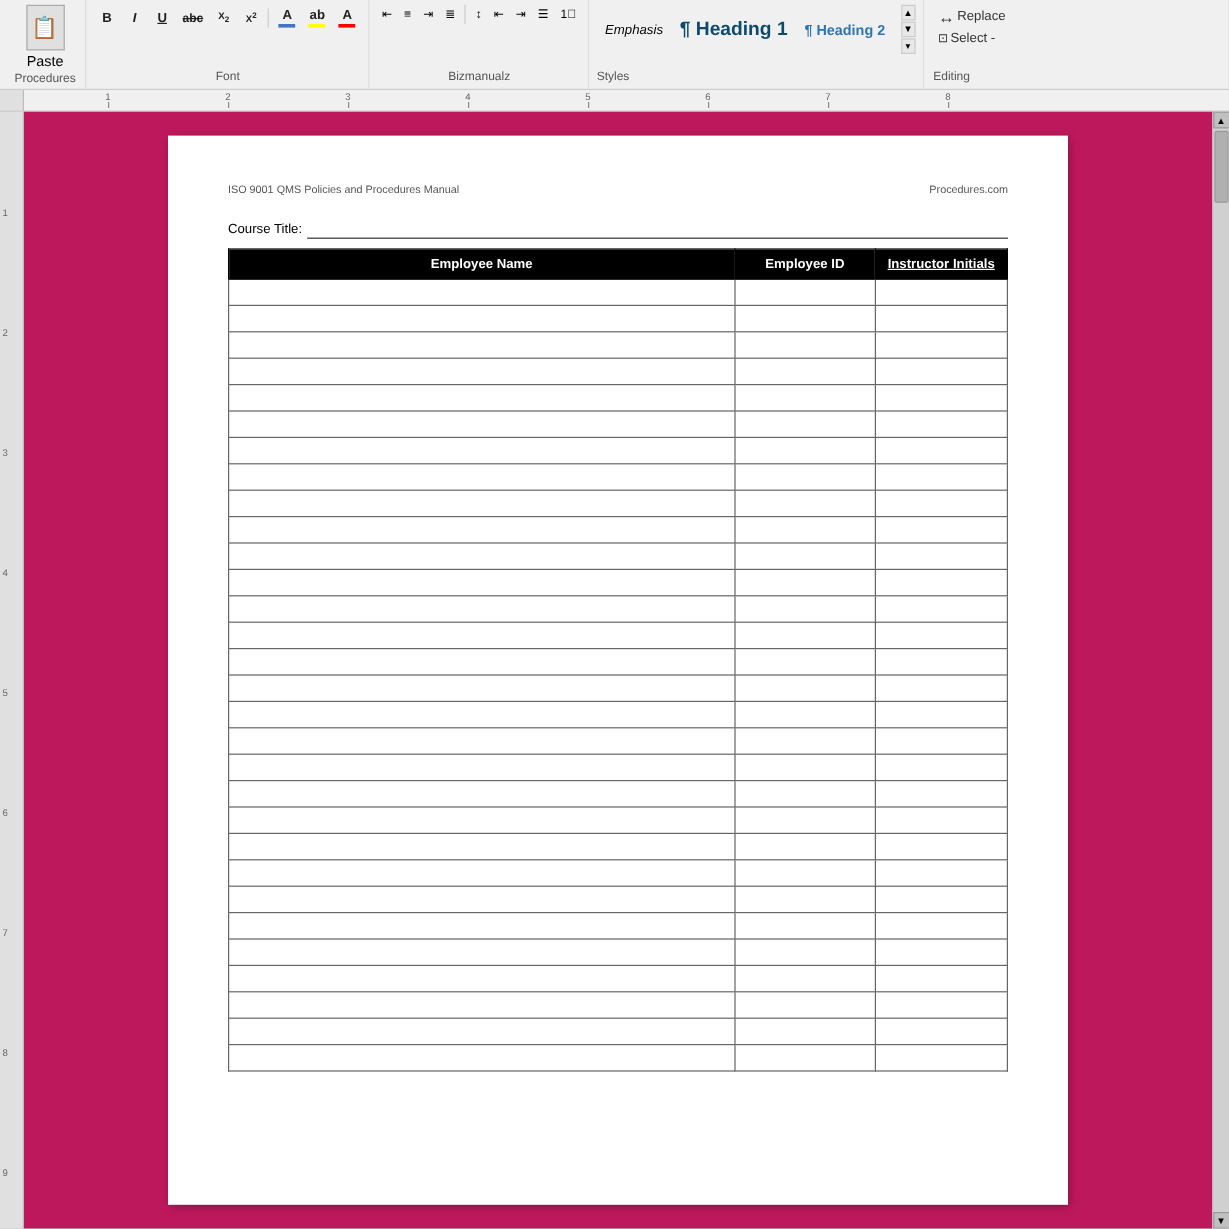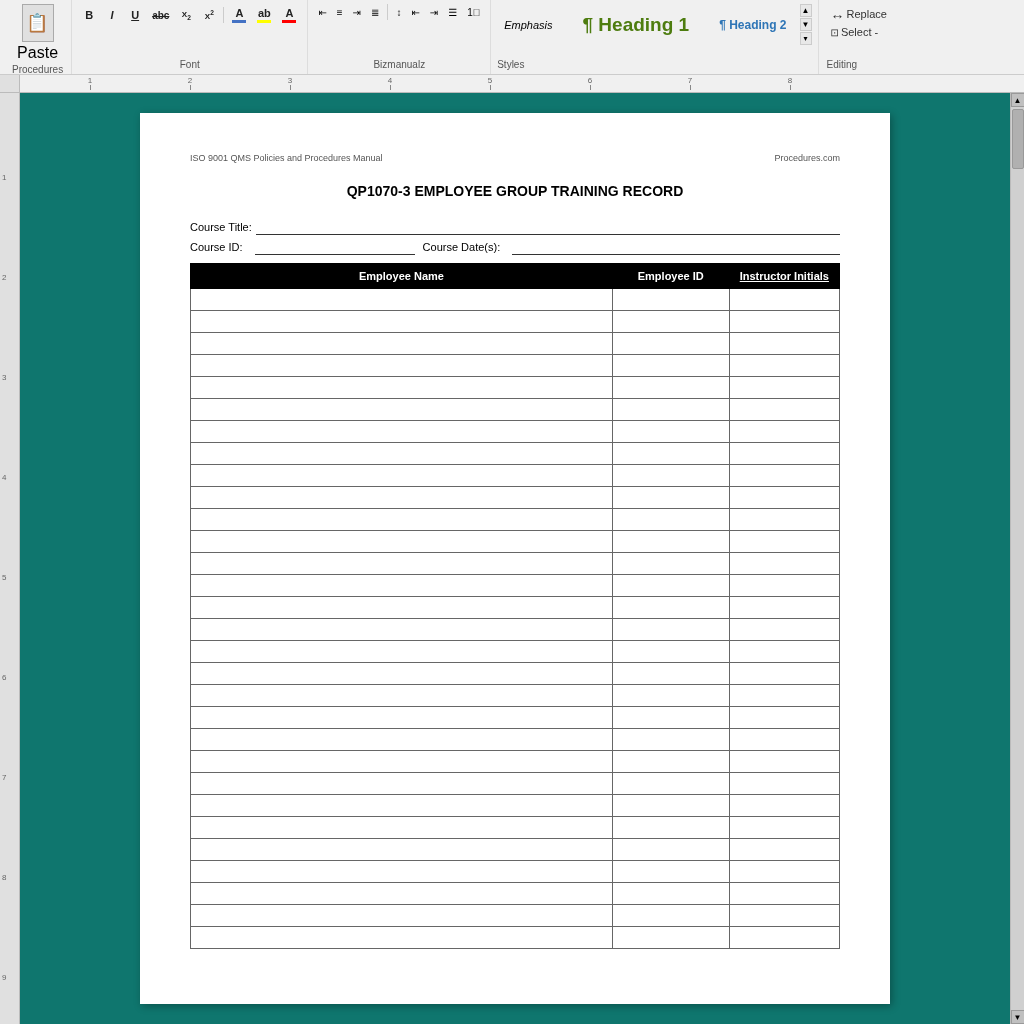--- a/index.html
+++ b/index.html
@@ -85,21 +85,21 @@
       gap: 4px;
       align-items: center;
     }
     .style-sample {
       padding: 2px 6px;
       border: 1px solid transparent;
       cursor: pointer;
       font-size: 11px;
     }
     .style-emphasis { font-style: italic; }
-    .style-h1 { font-size: 19px; font-weight: bold; color: #4d7c0f; }
+    .style-h1 { font-size: 16px; font-weight: bold; color: #0c4a6e; }
     .style-h2 { font-size: 12px; font-weight: bold; color: #2e75b6; }
 
     .editing-group {
       display: flex;
       flex-direction: column;
       padding: 4px 8px;
     }
     .editing-tools {
       display: flex;
       gap: 4px;
@@ -163,21 +163,21 @@
       background: #e0e0e0;
       border-right: 1px solid #bbb;
       position: relative;
       overflow: hidden;
       flex-shrink: 0;
     }
 
     
     .canvas {
       flex: 1;
-      background: #0f766e;
+      background: #be185d;
       overflow-y: auto;
       overflow-x: auto;
       padding: 20px 40px;
       display: flex;
       justify-content: center;
     }
 
     
     .scrollbar-right {
       width: 14px;
@@ -329,21 +329,21 @@
     }
   </style>
 </head>
 <body>
 
 <div class="ribbon">
 
   <div class="paste-area">
     <div style="display:flex;flex-direction:column;align-items:center;gap:2px;">
       <div class="paste-icon">📋</div>
-      <span style="font-size:16px;cursor:pointer;">Paste</span>
+      <span style="font-size:12px;cursor:pointer;">Paste</span>
     </div>
     <span class="ribbon-group-label">Procedures</span>
   </div>
 
   <div class="ribbon-group" style="min-width:160px;">
     <div class="font-group-tools">
       <button class="ribbon-btn bold">B</button>
       <button class="ribbon-btn italic">I</button>
       <button class="ribbon-btn underline">U</button>
       <button class="ribbon-btn strikethrough">abc</button>
@@ -377,21 +377,21 @@
       <button class="align-btn">⇤</button>
       <button class="align-btn">⇥</button>
       <button class="align-btn">☰</button>
       <button class="align-btn">1⃣</button>
     </div>
     <span class="ribbon-group-label">Bizmanualz</span>
   </div>
 
   <div class="styles-group" style="min-width:200px;flex-direction:column;justify-content:space-between;">
     <div class="styles-samples">
-      <div style="overflow:hidden;display:flex;gap:16px;align-items:center;">
+      <div style="overflow:hidden;display:flex;gap:0;align-items:center;">
         <span class="style-sample style-emphasis">Emphasis</span>
         <span class="style-sample style-h1">¶ Heading 1</span>
         <span class="style-sample style-h2">¶ Heading 2</span>
       </div>
       <div style="display:flex;flex-direction:column;gap:1px;margin-left:2px;">
         <div class="styles-scroll-btn">▲</div>
         <div class="styles-scroll-btn">▼</div>
         <div class="styles-scroll-btn">▾</div>
       </div>
     </div>
@@ -453,33 +453,26 @@
     </div>
 
   <div class="canvas">
     <div class="page">
 
       <div class="page-header">
         <span>ISO 9001 QMS Policies and Procedures Manual</span>
         <span>Procedures.com</span>
       </div>
 
-      <div class="doc-title">QP1070-3 EMPLOYEE GROUP TRAINING RECORD</div>
 
       <div class="form-line">
         <span class="form-label">Course Title:</span>
         <div class="form-underline"></div>
       </div>
 
-      <div class="form-line-row">
-        <span class="form-label">Course ID:</span>
-        <div class="form-underline" style="width:160px;flex:none;"></div>
-        <span class="form-label">Course Date(s):</span>
-        <div class="form-underline" style="flex:1;"></div>
-      </div>
 
       <table class="training-table">
         <thead>
           <tr>
             <th class="col-name">Employee Name</th>
             <th class="col-id">Employee ID</th>
             <th class="col-initials">Instructor Initials</th>
           </tr>
         </thead>
         <tbody id="table-body">

